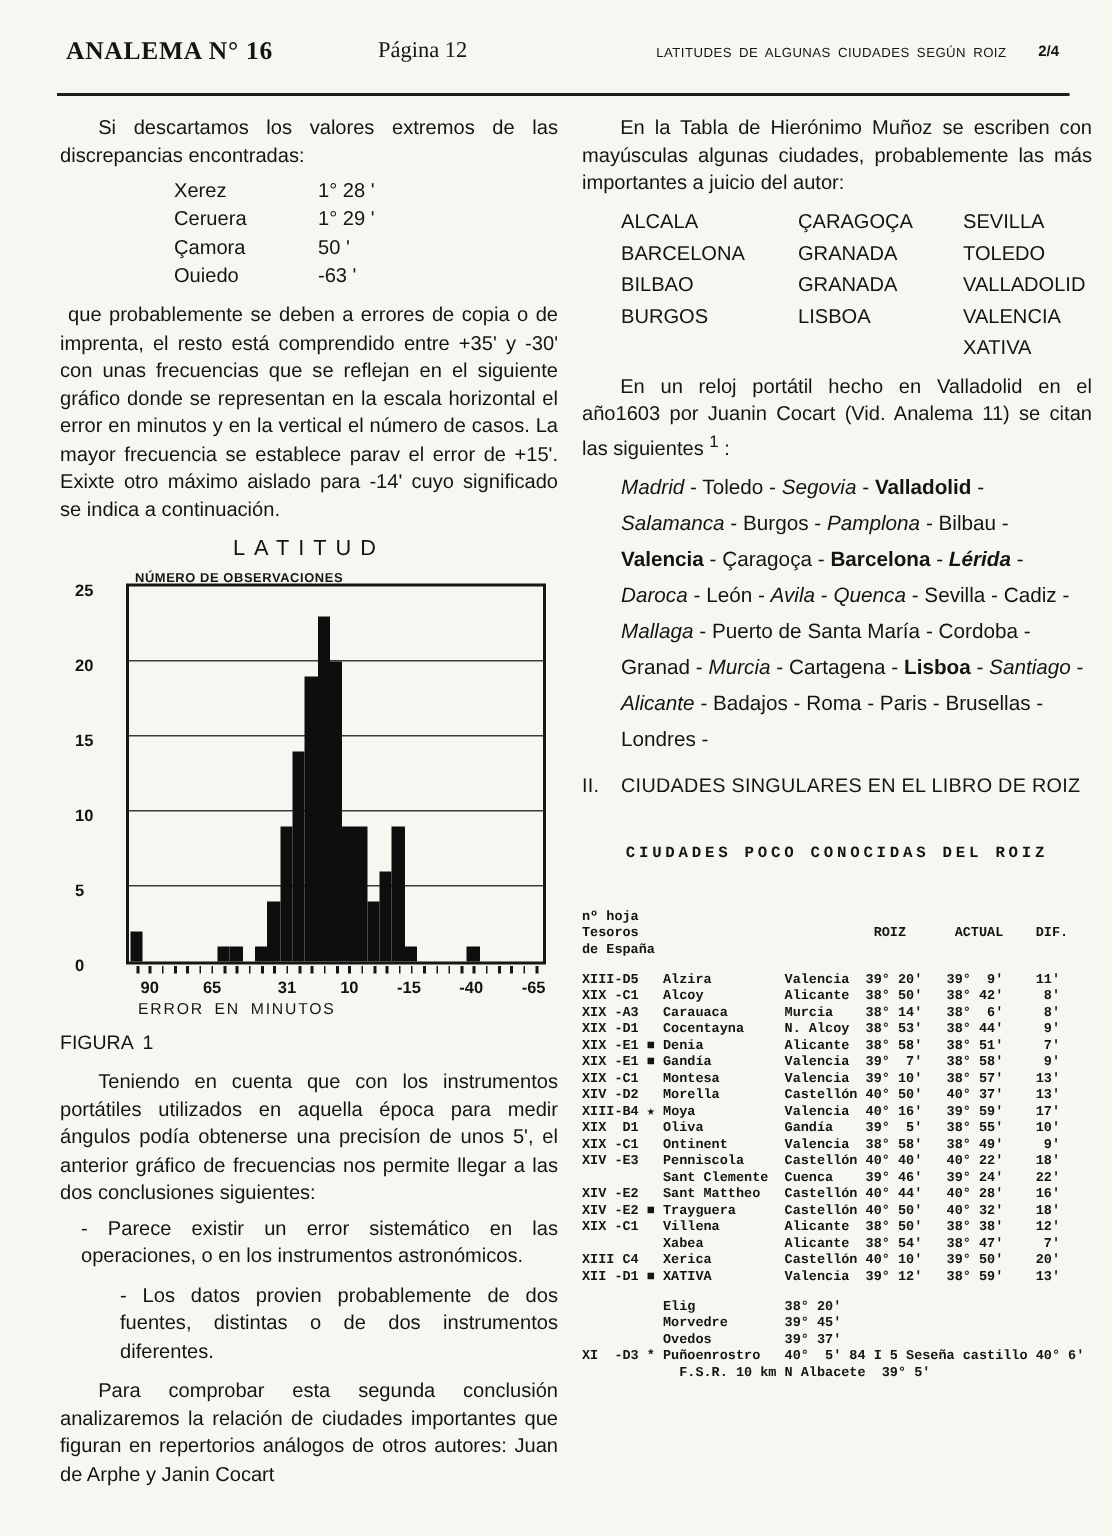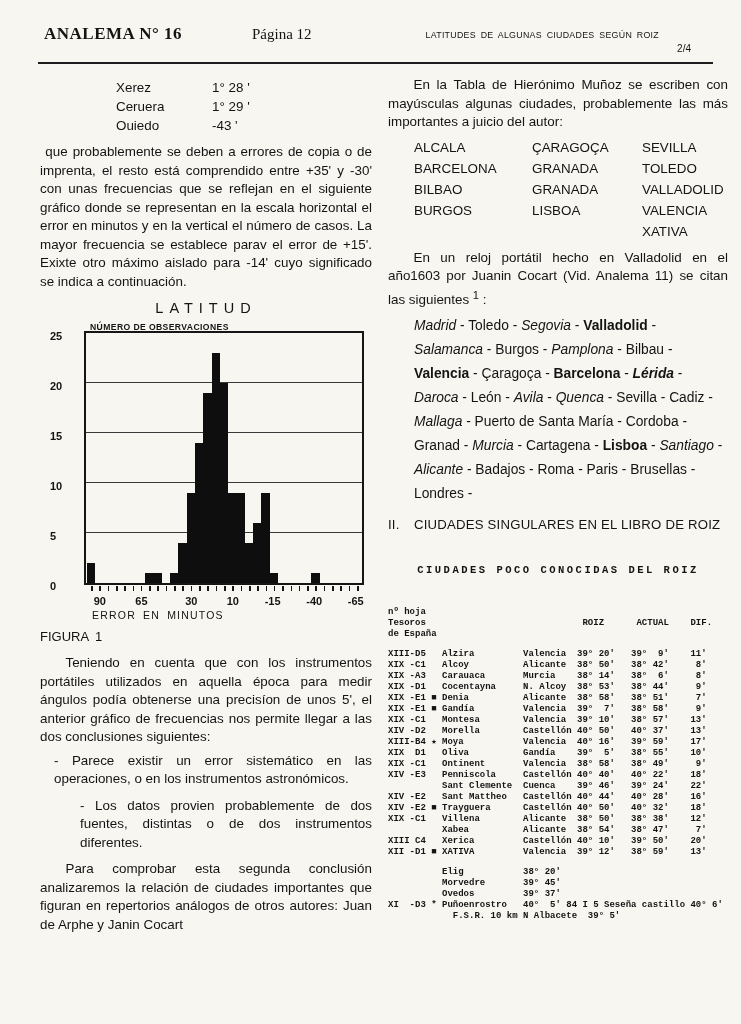--- a/index.html
+++ b/index.html
@@ -6,22 +6,22 @@
   body{
     width:741px;height:1024px;overflow:hidden;position:relative;
     background:#f7f6f1;color:#141414;
     font-family:"Liberation Sans",sans-serif;
     -webkit-font-smoothing:antialiased;
   }
   
   .hdr{position:absolute;top:22px;left:40px;right:30px;height:34px;}
   .hdr-journal{position:absolute;left:4px;top:2px;font-family:"Liberation Serif",serif;font-weight:bold;font-size:17px;letter-spacing:.5px;}
   .hdr-page{position:absolute;left:212px;top:4px;font-family:"Liberation Serif",serif;font-size:15px;}
-  .hdr-running{position:absolute;right:52px;top:8px;font-size:8.8px;letter-spacing:.3px;word-spacing:2px;padding-left:12px;}
-  .hdr-sheet{position:absolute;right:20px;top:7px;font-size:10px;font-weight:normal;margin-top:14px;}
+  .hdr-running{position:absolute;right:40px;top:8px;font-size:8.8px;letter-spacing:.3px;word-spacing:2px;padding-left:12px;}
+  .hdr-sheet{position:absolute;right:5px;top:7px;font-size:10px;font-weight:bold;}
   .hdr-rule{position:absolute;top:62px;left:38px;right:28px;height:2px;background:#1d1d1d;}
   
   .col{position:absolute;top:76px;font-size:13.4px;line-height:18.5px;}
   .col-left{left:40px;width:332px;}
   .col-right{left:388px;width:340px;}
   .col p{margin:0 0 5px 0;text-align:justify;}
   .ind{text-indent:1.9em;}
   .ind-sm{text-indent:.4em;}
   
   .extremes{margin:3px 0 7px 76px;}
@@ -62,25 +62,27 @@
 
 <div class="hdr">
   <div class="hdr-journal">ANALEMA  N° 16</div>
   <div class="hdr-page">Página  12</div>
   <div class="hdr-running">LATITUDES DE ALGUNAS CIUDADES SEGÚN ROIZ</div>
   <div class="hdr-sheet">2/4</div>
 </div>
 <div class="hdr-rule"></div>
 
 <div class="col col-left">
+  <p class="ind">Si descartamos los valores extremos de las discrepancias encontradas:</p>
 
   <div class="extremes">
       <div class="ex-row"><span class="ex-name">Xerez</span><span class="ex-val">1° 28 '</span></div>
       <div class="ex-row"><span class="ex-name">Ceruera</span><span class="ex-val">1° 29 '</span></div>
-      <div class="ex-row"><span class="ex-name">Ouiedo</span><span class="ex-val">-43 '</span></div>
+      <div class="ex-row"><span class="ex-name">Çamora</span><span class="ex-val">50 '</span></div>
+      <div class="ex-row"><span class="ex-name">Ouiedo</span><span class="ex-val">-63 '</span></div>
     </div>
 
   <p class="ind-sm">que probablemente se deben a errores de copia o de imprenta, el resto está comprendido entre +35' y -30' con unas frecuencias que se reflejan en el siguiente gráfico donde se representan en la escala horizontal el error en minutos y en la vertical el número de casos. La mayor frecuencia se establece parav el error de +15'. Exixte otro máximo aislado para -14' cuyo significado se indica a continuación.</p>
 
   <div class="fig-title">LATITUD</div>
 
   <div class="chart">
     <div class="chart-ylabel">NÚMERO DE OBSERVACIONES</div>
     <div class="plot">
         <div class="gridline" style="bottom: 50px;"></div>
@@ -140,21 +142,21 @@
       <div class="xtick" style="left: 254.819px; top: 268px;"></div>
       <div class="xtick" style="left: 263.133px; top: 268px;"></div>
       <div class="xtick" style="left: 271.446px; top: 268px;"></div>
       <div class="xtick" style="left: 279.759px; top: 268px;"></div>
       <div class="xtick" style="left: 288.072px; top: 268px;"></div>
       <div class="xtick" style="left: 296.386px; top: 268px;"></div>
       <div class="xtick" style="left: 304.699px; top: 268px;"></div>
       <div class="xtick" style="left: 313.012px; top: 268px;"></div>
       <div class="xticklab" style="left: 31.988px; top: 274px;">90</div>
       <div class="xticklab" style="left: 73.5542px; top: 274px;">65</div>
-      <div class="xticklab" style="left: 123.434px; top: 274px;">30</div>
+      <div class="xticklab" style="left: 123.434px; top: 274px;">31</div>
       <div class="xticklab" style="left: 165px; top: 274px;">10</div>
       <div class="xticklab" style="left: 206.566px; top: 274px;">-15</div>
       <div class="xticklab" style="left: 248.133px; top: 274px;">-40</div>
       <div class="xticklab" style="left: 289.699px; top: 274px;">-65</div>
     </div>
 
   <p class="fig-caption">FIGURA  1</p>
 
   <p class="ind">Teniendo en cuenta que con los instrumentos portátiles utilizados en aquella época para medir ángulos podía obtenerse una precisíon de unos 5', el anterior gráfico de frecuencias nos permite llegar a las dos conclusiones siguientes:</p>
   <p class="bullet1">- Parece existir un error sistemático en las operaciones, o en los instrumentos astronómicos.</p>

